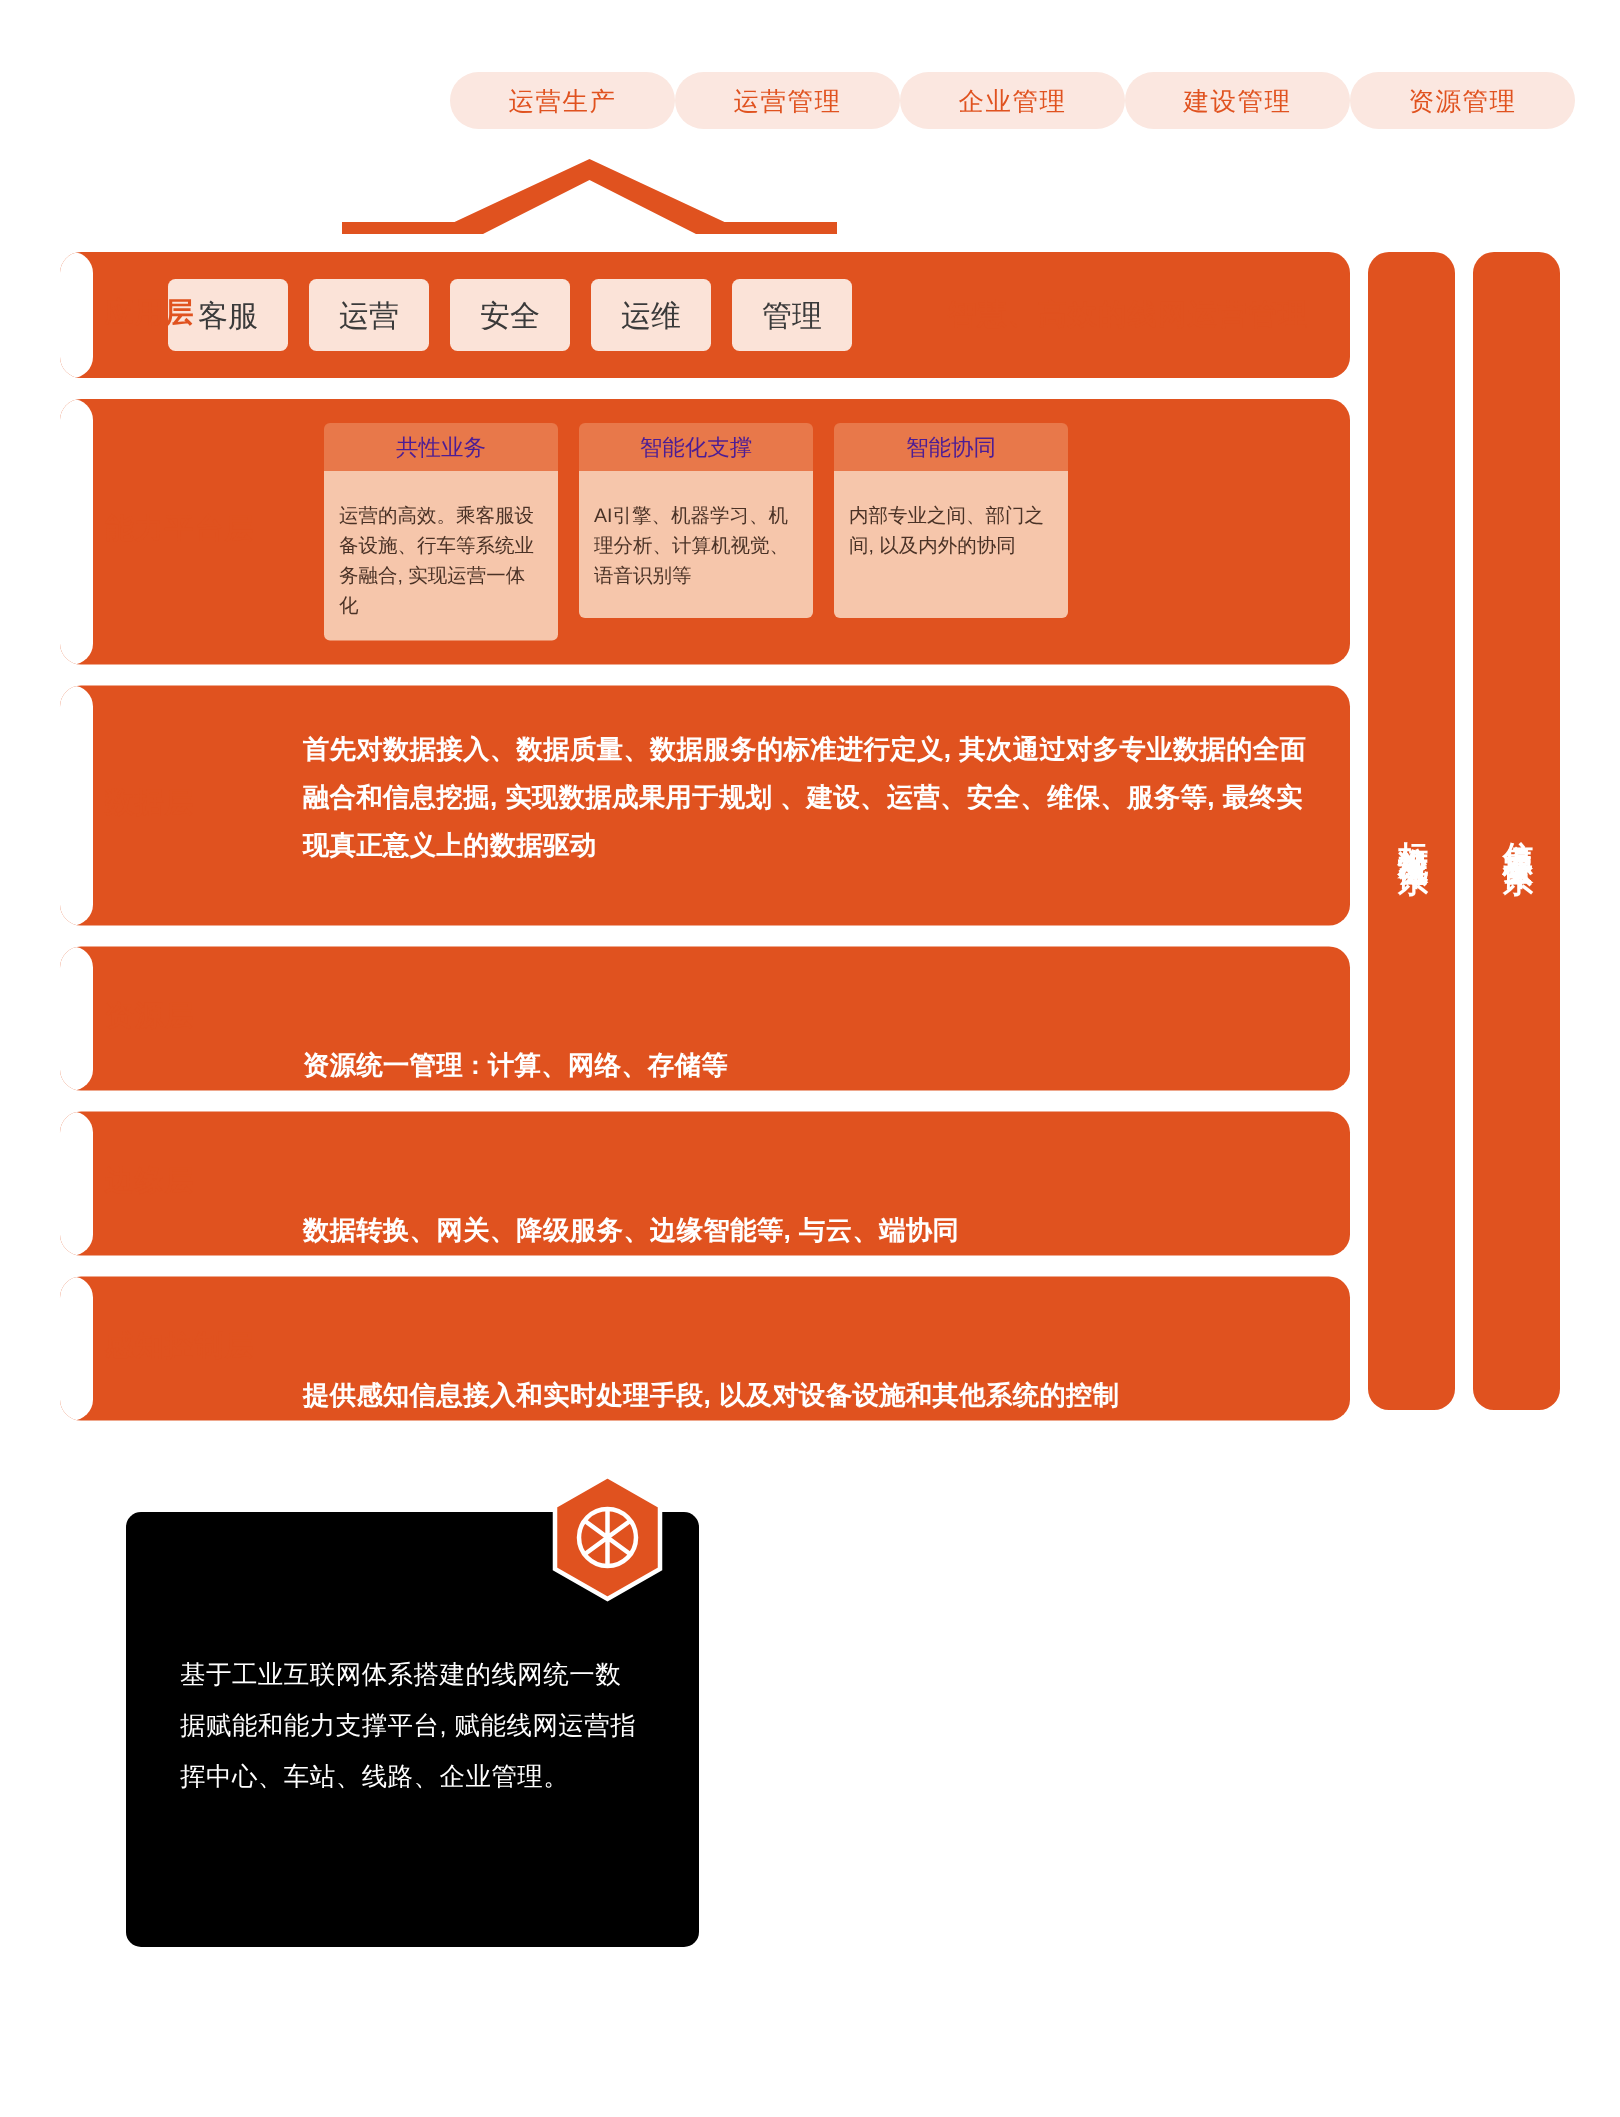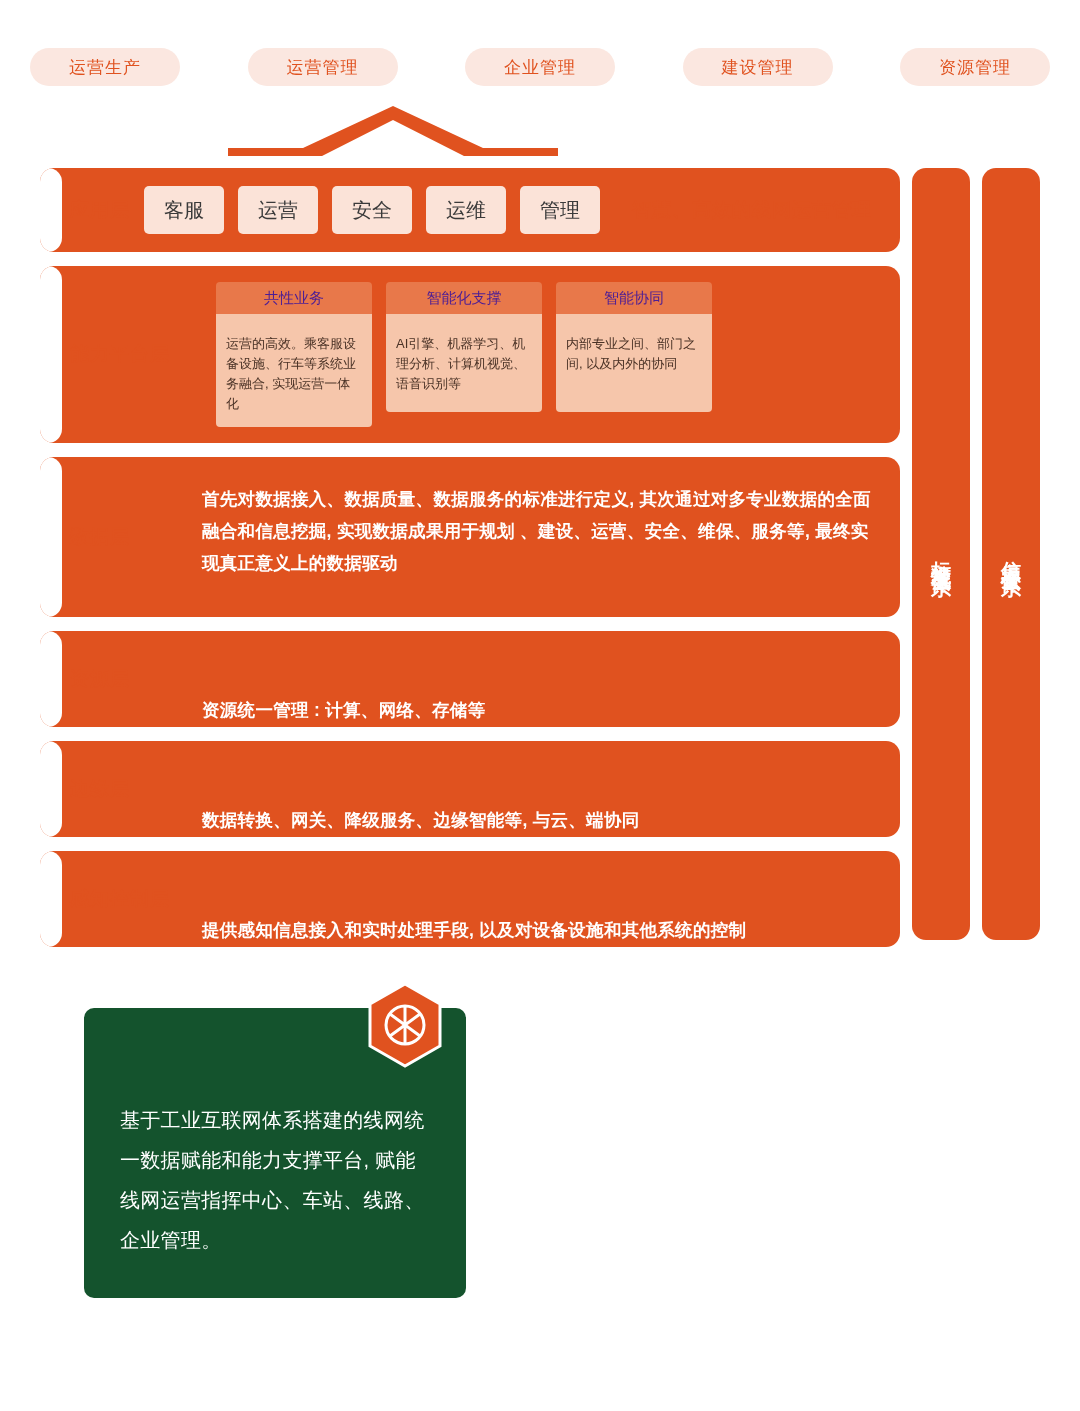--- a/index.html
+++ b/index.html
@@ -15,22 +15,21 @@
     overflow: hidden;
     background: #ffffff;
   }
 
   
   .pill-row {
     position: absolute;
     top: 48px; left: 30px;
     width: 1020px;
     display: flex;
-    justify-content: space-between;
-    gap: 44px;
+    justify-content: flex-end;
   }
   .pill {
     width: 150px;
     height: 38px;
     border-radius: 19px;
     background: #fbe7e0;
     color: #e0521f;
     font-size: 17px;
     display: flex;
     align-items: center;
@@ -88,21 +87,21 @@
     padding: 18px 24px 18px 0;
   }
 
   
   .l1 { height: 84px; }
   .chips {
     display: flex;
     gap: 14px;
     align-items: center;
     height: 84px;
-    margin-left: 104px;
+    margin-left: 72px;
   }
   .chip {
     min-width: 80px;
     height: 48px;
     padding: 0 16px;
     background: #fbe3d8;
     color: #3a3a3a;
     font-size: 20px;
     border-radius: 5px;
     display: flex;
@@ -196,24 +195,24 @@
   #vbar-standard { top: 168px; left: 912px; width: 58px; height: 772px; }
   #vbar-security { top: 168px; left: 982px; width: 58px; height: 772px; }
 
   
   .bottom {
     position: absolute;
     top: 1008px; left: 0; width: 1080px; height: 330px;
   }
   .bcard {
     position: absolute;
-    background: #14532d;
+    background: #000000;
     color: #ffffff;
     border-radius: 10px;
-    font-size: 20px;
+    font-size: 17px;
     line-height: 2.0;
     padding: 92px 36px 24px 36px;
     letter-spacing: 0.3px;
   }
   #bcard-left  { left: 84px;  top: 0;  width: 382px; height: 290px; }
   #bcard-right { left: 560px; top: 0;  width: 382px; height: 300px; }
   .hexbadge {
     position: absolute;
     top: -26px; right: 22px;
     width: 78px; height: 86px;

